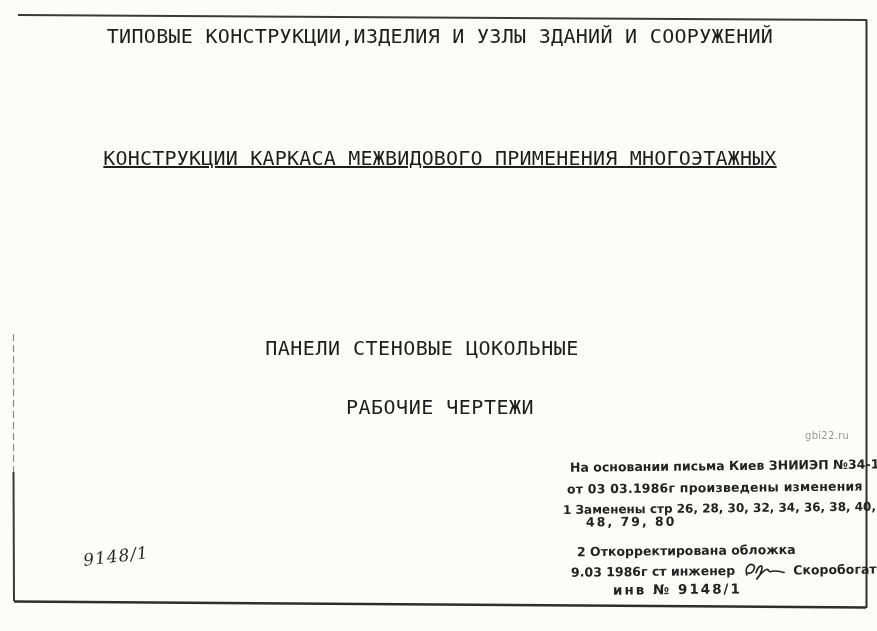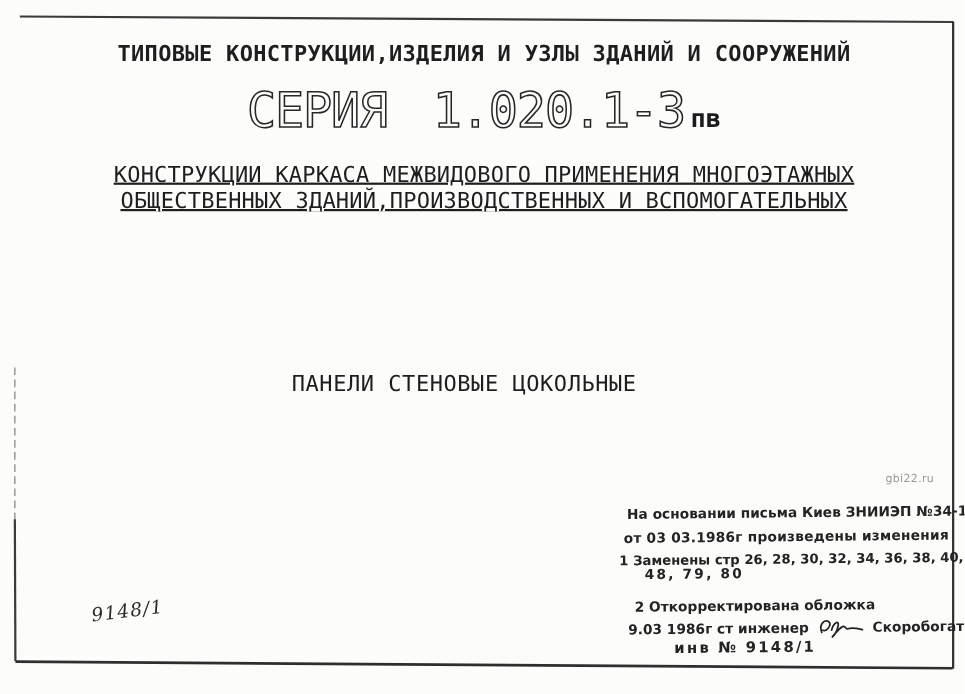--- a/index.html
+++ b/index.html
@@ -13,21 +13,21 @@
   }
   .frame {
     position:absolute; left:0; top:0; width:877px; height:631px;
     pointer-events:none;
   }
   
   .ctext {
     position:absolute; left:14px; width:852px;
     text-align:center; white-space:nowrap; line-height:1;
   }
-  .header-line   { top:38px;  font-size:20px; letter-spacing:0.3px;font-weight:bold; }
+  .header-line   { top:26px;  font-size:20px; letter-spacing:0.3px; }
   .series-line   { top:79px;  font-size:44px; letter-spacing:-1px; }
   .series-number {
     -webkit-text-stroke:1.4px #262626;
     color:transparent;
     word-spacing:16px;
   }
   .series-suffix {
     font-size:23px; font-weight:bold; color:#1c1c1c;
     letter-spacing:0; margin-left:5px;
   }
@@ -75,32 +75,29 @@
   <svg class="frame" viewBox="0 0 877 631" xmlns="http://www.w3.org/2000/svg">
     <line x1="18" y1="15" x2="867" y2="20" stroke="#3a3a3a" stroke-width="2"></line>
     <line x1="866.5" y1="20" x2="866.5" y2="608" stroke="#2e2e2e" stroke-width="2"></line>
     <line x1="14" y1="601.5" x2="866" y2="607.5" stroke="#2e2e2e" stroke-width="2.4"></line>
     <line x1="13.5" y1="334" x2="13.5" y2="472" stroke="#8a8a8a" stroke-width="1.2" stroke-dasharray="7 4"></line>
     <line x1="13.5" y1="472" x2="14" y2="601" stroke="#3a3a3a" stroke-width="2"></line>
   </svg>
 
   <div class="ctext header-line">ТИПОВЫЕ КОНСТРУКЦИИ,ИЗДЕЛИЯ И УЗЛЫ ЗДАНИЙ И СООРУЖЕНИЙ</div>
 
-  <div class="ctext series-line">
-    <span class="series-number">СЕРИЯ 1.020.1-3</span><span class="series-suffix">пв</span>
-  </div>
 
   <div class="ctext desc-block">
     <div>КОНСТРУКЦИИ КАРКАСА МЕЖВИДОВОГО ПРИМЕНЕНИЯ МНОГОЭТАЖНЫХ</div>
-    <div>ОБЩЕСТВЕННЫХ ЗДАНИЙ,ПРОИЗВОДСТВЕННЫХ И ВСПОМОГАТЕЛЬНЫХ</div>
   </div>
 
 
   <div class="ctext subtitle-line">ПАНЕЛИ СТЕНОВЫЕ ЦОКОЛЬНЫЕ</div>
 
+  <div class="ctext doctype-line">РАБОЧИЕ ЧЕРТЕЖИ</div>
 
   <div class="watermark">gbi22.ru</div>
 
   <div class="hand n1">На основании письма Киев ЗНИИЭП №34-1119</div>
   <div class="hand n2">от 03 03.1986г произведены изменения</div>
   <div class="hand n3">1 Заменены стр 26, 28, 30, 32, 34, 36, 38, 40, 42, 46,</div>
   <div class="hand n4">48, 79, 80</div>
   <div class="hand n5">2 Откорректирована обложка</div>
 
   <div class="hand n6">

